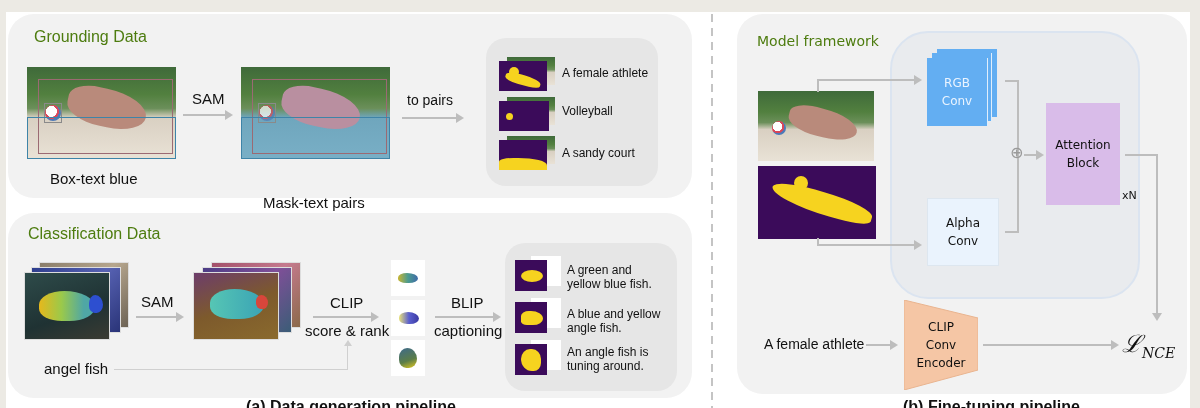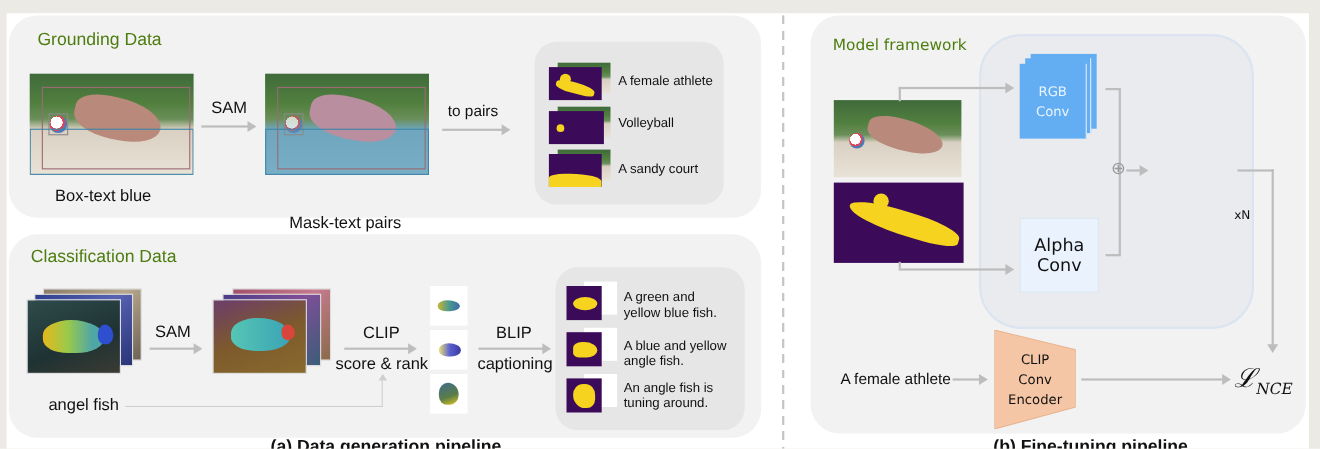--- a/index.html
+++ b/index.html
@@ -32,21 +32,21 @@
   .pairs-box { position: absolute; background: #e6e6e6; border-radius: 20px; }
   .enc-box { position: absolute; background: #e9ebee; border: 2px solid #dbe4f0; border-radius: 38px; }
 
   .fish-card { position: absolute; background: #fff; }
   .fish-shape { position: absolute; border-radius: 50% 60% 50% 45%; }
 
   .stack { position: absolute; }
   .stack .layer { position: absolute; border: 1px solid #ddd; }
 
   .rgb { position: absolute; background: #63aef2; color: #eaf4ff; font-size: 12px; text-align: center; font-family: "DejaVu Sans", sans-serif; display: flex; align-items: center; justify-content: center; line-height: 18px; }
-  .alpha { position: absolute; background: #eaf3fd; border: 1px solid #dde6ef; color: #111; font-size: 16px; text-align: center; font-family: "DejaVu Sans", sans-serif; display: flex; align-items: center; justify-content: center; line-height: 18px; }
+  .alpha { position: absolute; background: #eaf3fd; border: 1px solid #dde6ef; color: #111; font-size: 12px; text-align: center; font-family: "DejaVu Sans", sans-serif; display: flex; align-items: center; justify-content: center; line-height: 18px; }
   .attn { position: absolute; background: #d9bce9; color: #111; font-size: 12px; text-align: center; font-family: "DejaVu Sans", sans-serif; display: flex; align-items: center; justify-content: center; line-height: 18px; }
   .enc-text { font-family: "DejaVu Sans", sans-serif; font-size: 12px; }
 </style>
 </head>
 <body>
 
 <div class="stage">
   <div class="edge-top"></div>
   <div class="edge-left"></div>
   <div class="edge-right"></div>
@@ -214,20 +214,24 @@
     <span>Alpha</span>
     <span>Conv</span>
   </div>
 
   <div class="hline" style="left:1005px; top:80px; width:14px;"></div>
   <div class="hline" style="left:1005px; top:231px; width:14px;"></div>
   <div class="vline" style="left:1017px; top:80px; height:152px;"></div>
   <div class="abs" style="left:1010px; top:143px; font-size:16px; color:#9a9a9a; font-family:'DejaVu Sans', sans-serif;">⊕</div>
   <div class="arrow" style="left:1024px; top:154px; width:18px;"></div>
 
+  <div class="attn" style="left:1046px; top:103px; width:74px; height:102px; flex-direction:column;">
+    <span>Attention</span>
+    <span>Block</span>
+  </div>
   <div class="abs enc-text" style="left:1122px; top:189px; font-size:11px;">xN</div>
 
   <div class="hline" style="left:1125px; top:154px; width:33px;"></div>
   <div class="vline" style="left:1156px; top:154px; height:160px;"></div>
   <div class="abs" style="left:1152px; top:313px; border-top:8px solid #bdbdbd; border-left:5px solid transparent; border-right:5px solid transparent;"></div>
 
   <div class="lbl" style="left:764px; top:336px; font-size:14px;">A female athlete</div>
   <div class="arrow" style="left:866px; top:344px; width:30px;"></div>
 
   <svg class="abs" style="left:904px; top:300px;" width="74" height="90" viewBox="0 0 74 90">

